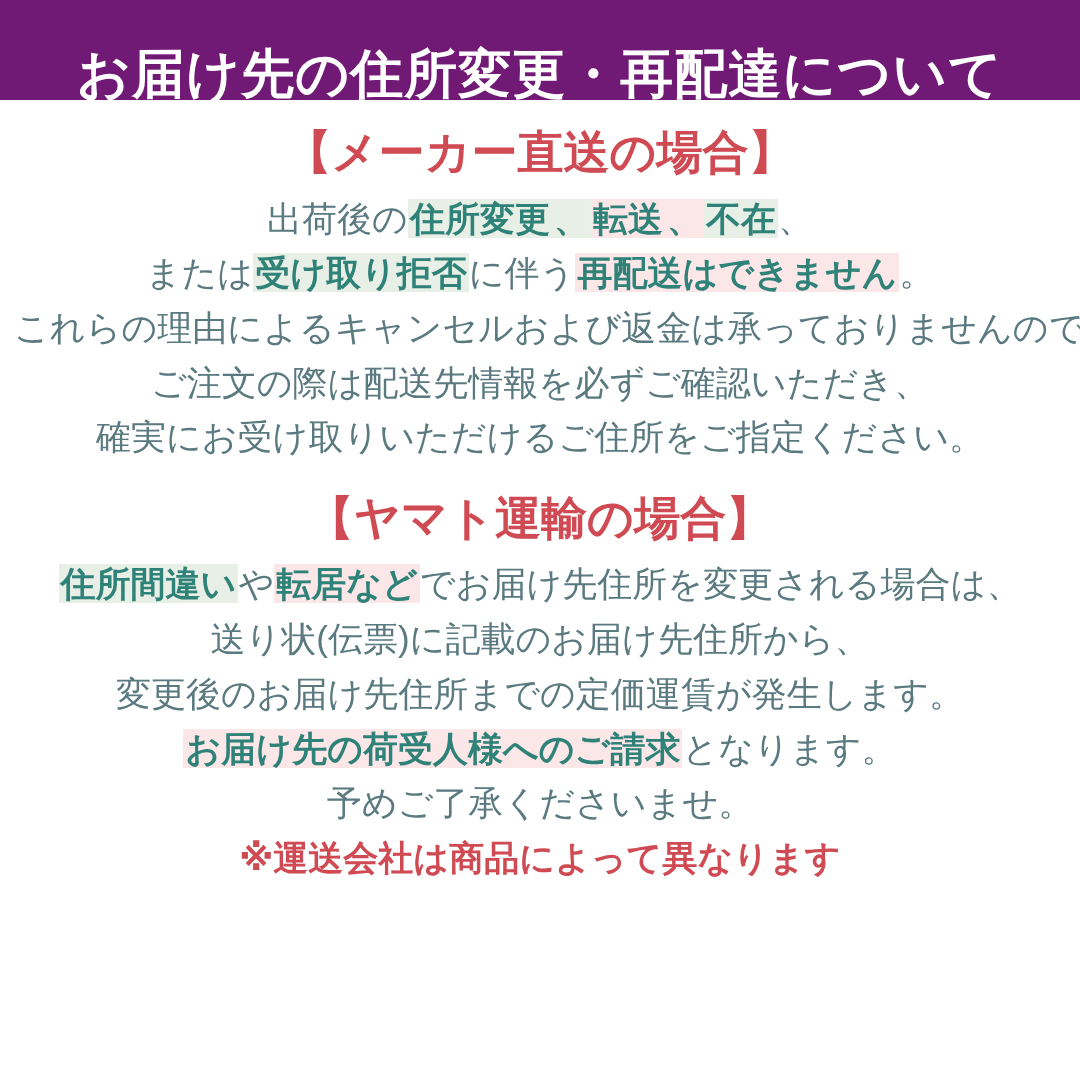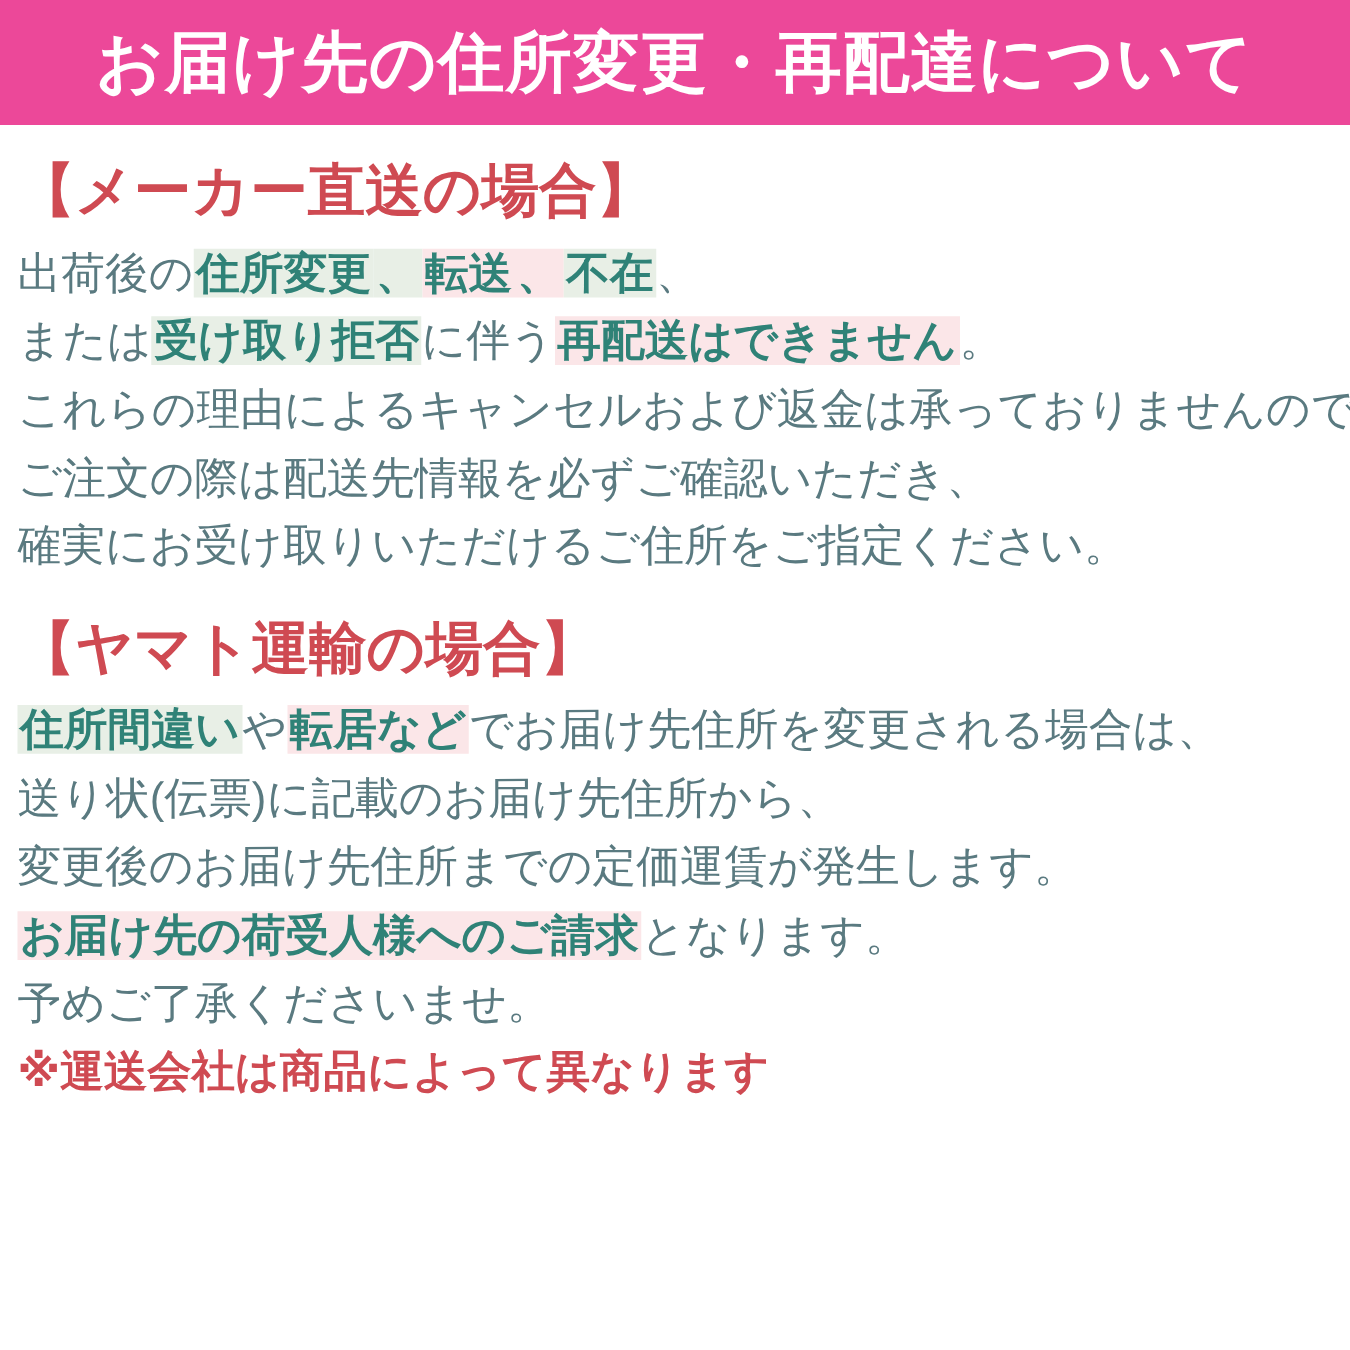--- a/index.html
+++ b/index.html
@@ -17,39 +17,40 @@
     position: relative;
     width: 1080px;
     height: 1080px;
     box-sizing: border-box;
   }
 
   
   .banner {
     width: 100%;
     height: 100px;
-    background: #ec4899;
+    background: #701a75;
     display: flex;
-    align-items: center;
+    align-items: flex-end;
     justify-content: center;
     box-sizing: border-box;
   }
   .banner-title {
     color: #ffffff;
     font-size: 53px;
     font-weight: bold;
     letter-spacing: 1px;
     line-height: 1;
     white-space: nowrap;
   }
 
   
   .content {
     padding: 14px 14px 0 14px;
     box-sizing: border-box;
+    text-align: center;
   }
 
   .section-heading {
     color: #cf4a52;
     font-size: 46px;
     font-weight: bold;
     line-height: 1.25;
     margin: 10px 0 12px 0;
     white-space: nowrap;
   }

